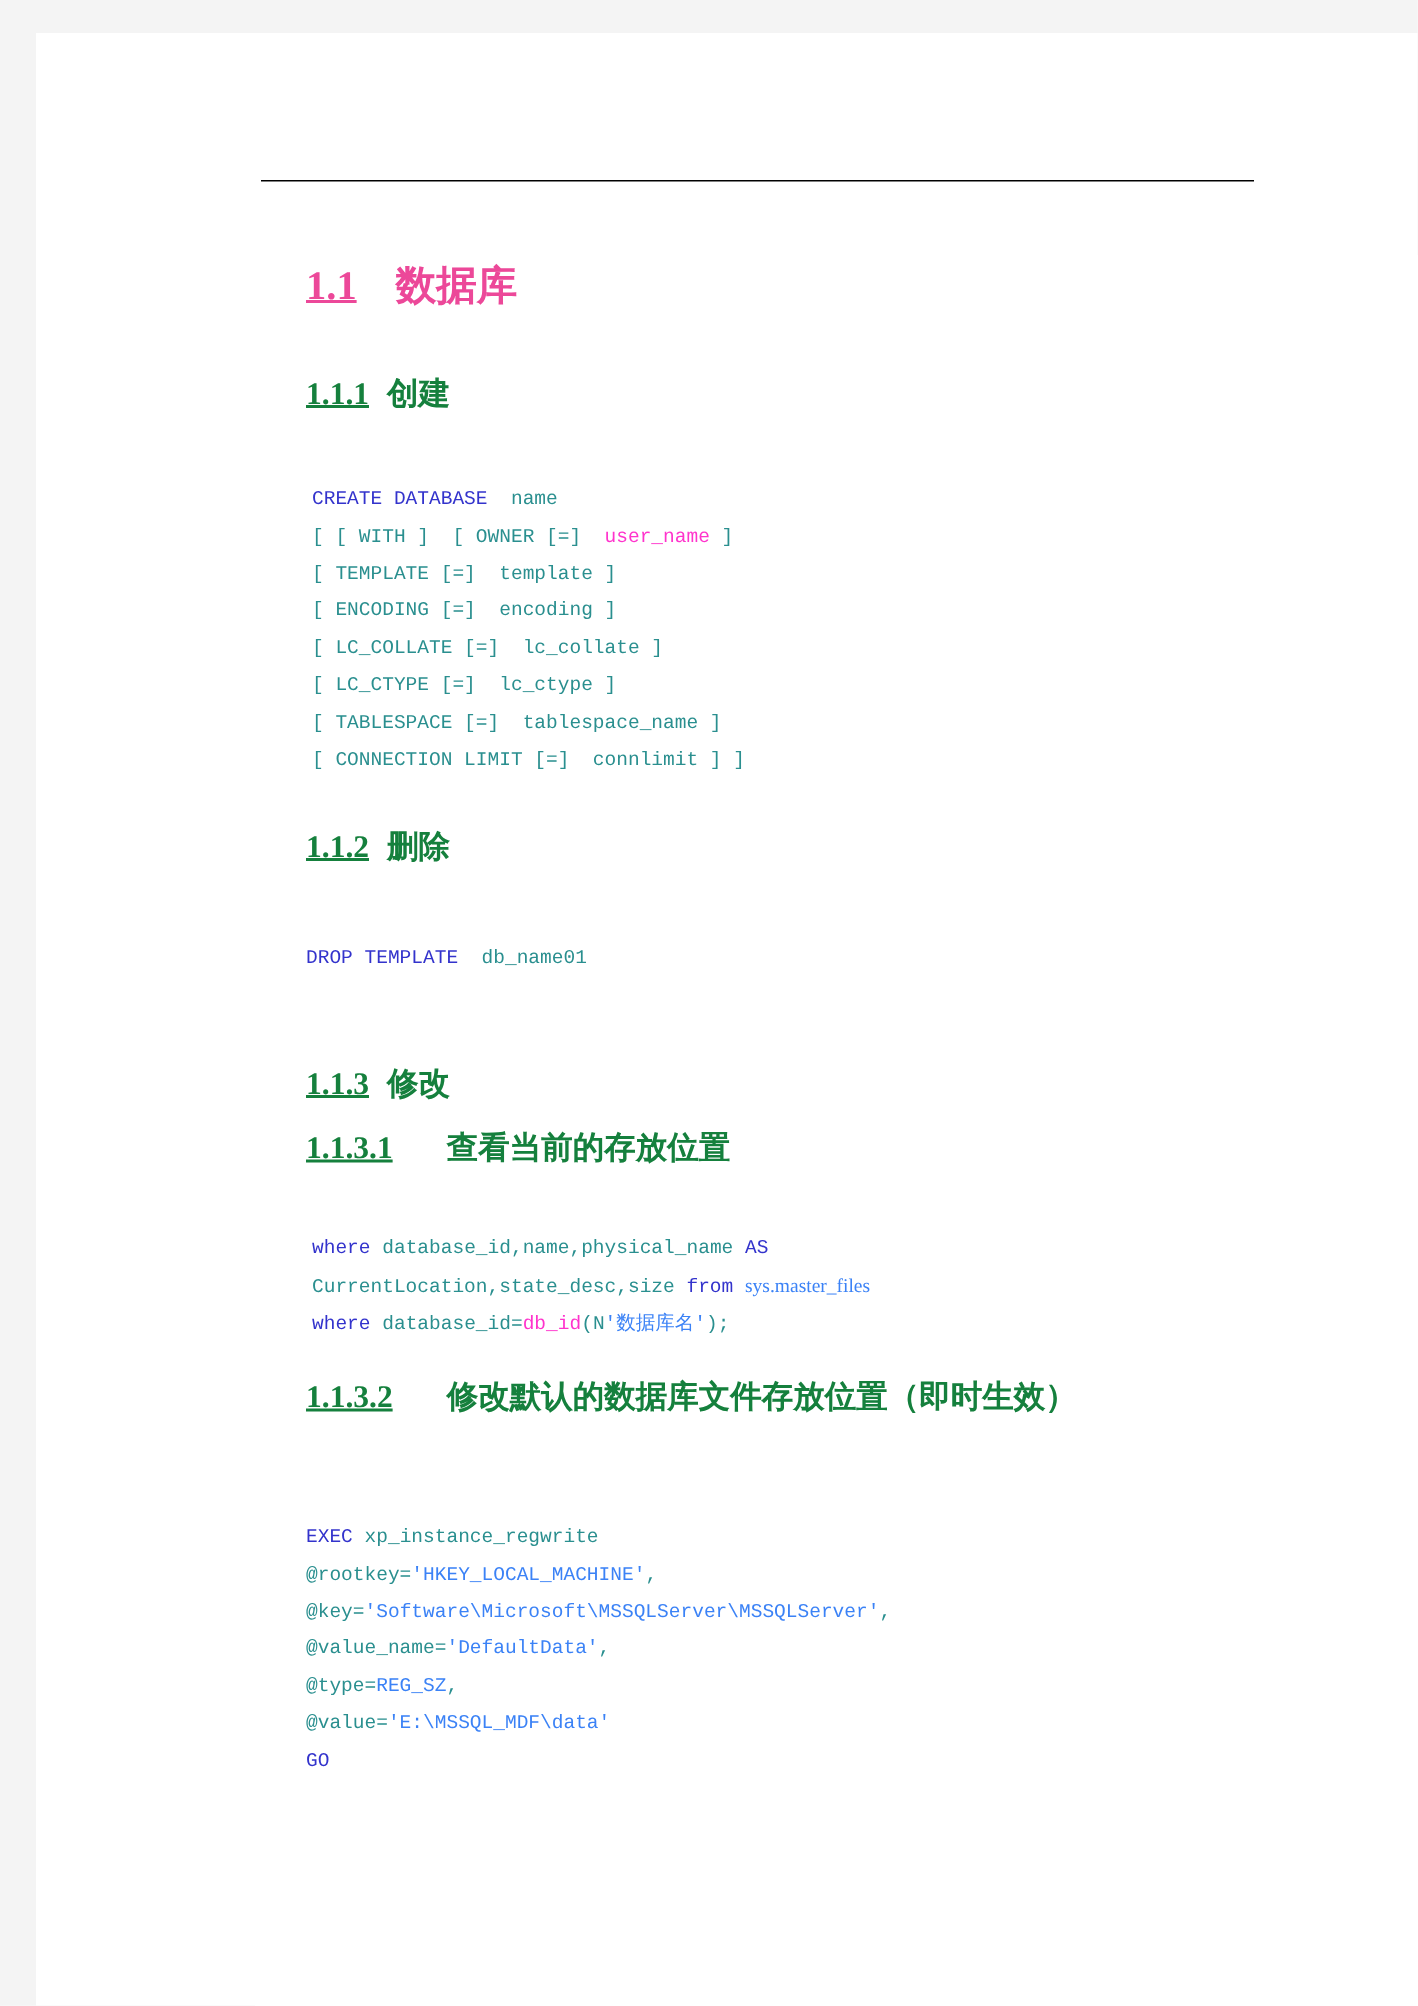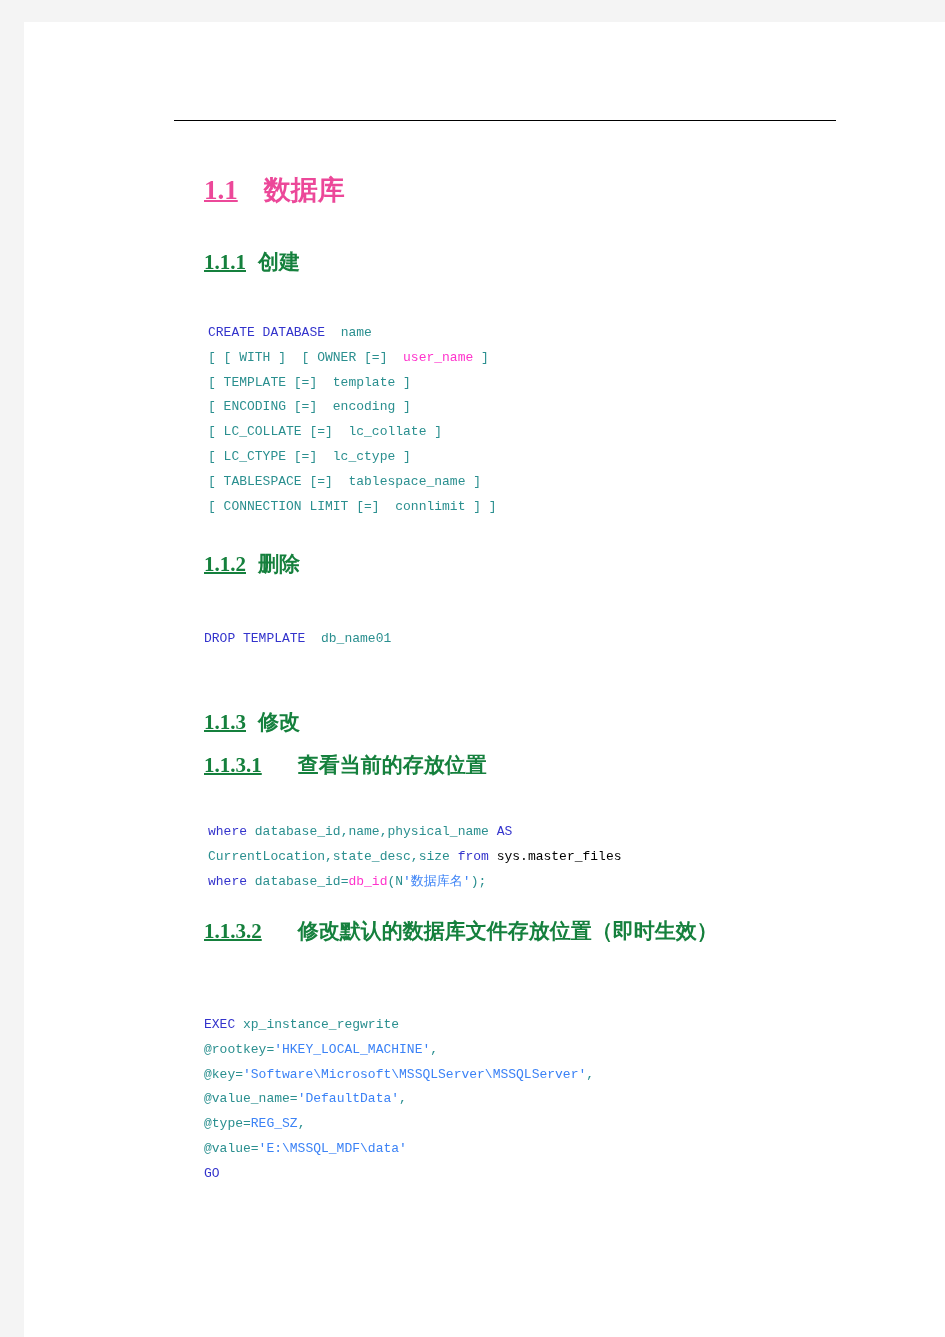--- a/index.html
+++ b/index.html
@@ -77,21 +77,21 @@
     position: absolute;
     font-family: "Liberation Mono", monospace;
     font-size: 13px;
     line-height: 24.8px;
     white-space: pre;
     color: #2a8f8f;
   }
   .kw   { color: #3333cc; }        
   .id   { color: #2a8f8f; }        
   .mag  { color: #ff33cc; }        
-  .grn  { color: #000000; }        
+  .grn  { color: #3b82f6; font-family: Liberation Serif, serif; }        
   .red  { color: #3b82f6; }
 </style>
 </head>
 <body>
 
 <div class="page">
 
   <div class="top-rule"></div>
 
   <div class="content">

